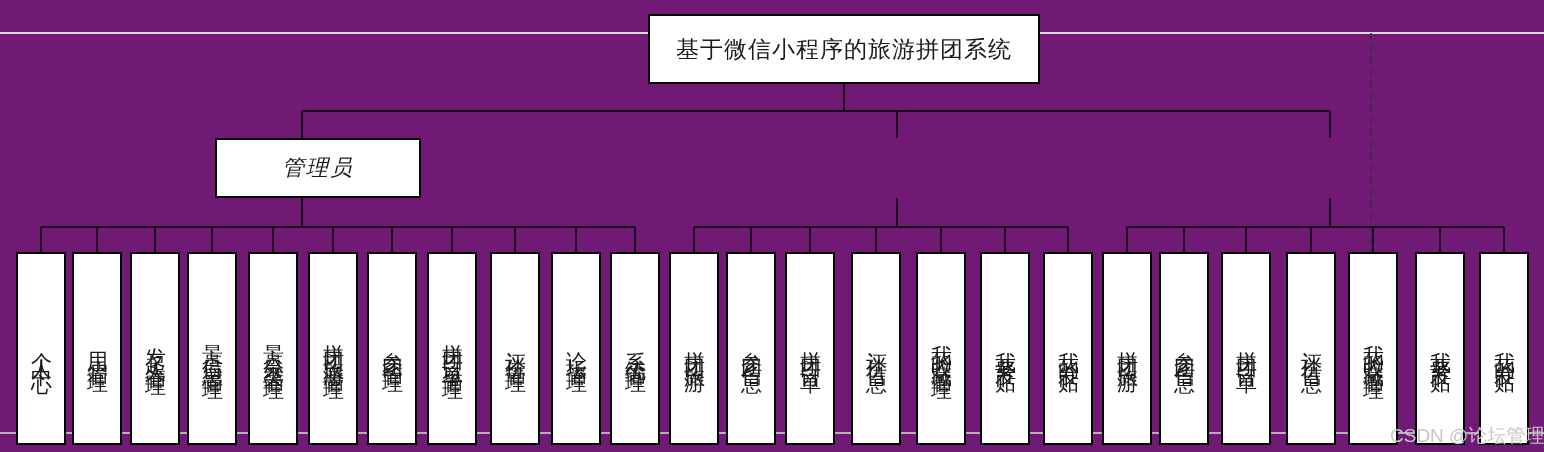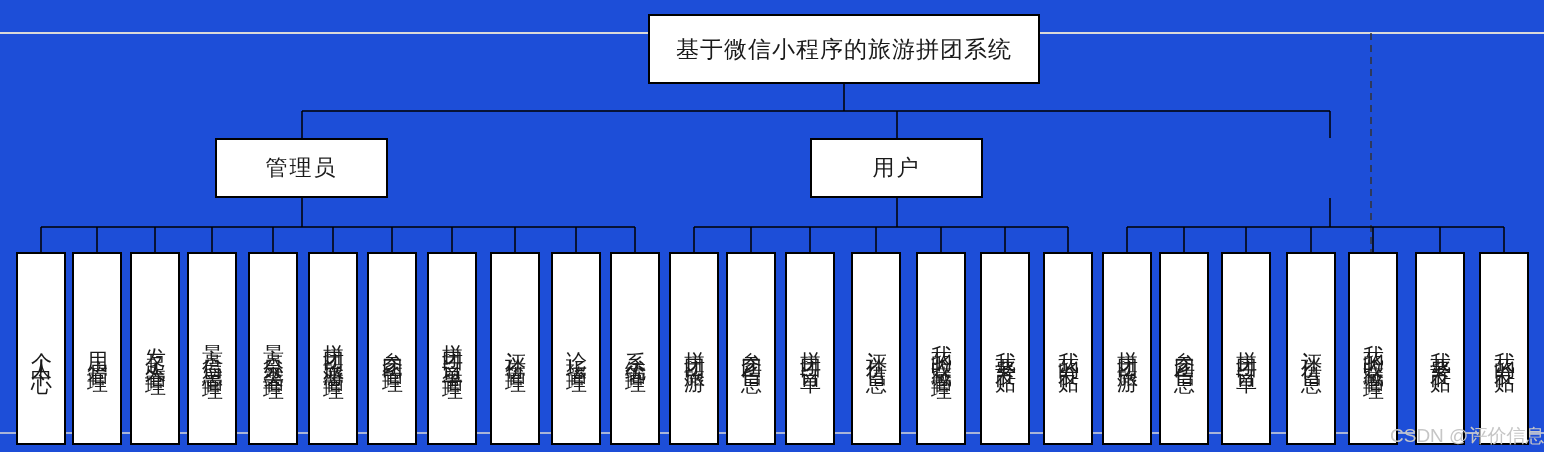--- a/index.html
+++ b/index.html
@@ -1,19 +1,19 @@
 <!DOCTYPE html>
 <html><head>
 <meta charset="utf-8">
 <style>
   html,body{margin:0;padding:0;background:#fff;}
   .canvas{
     position:relative;
     width:1544px;height:452px;
-    background:#1d4ed8;
+    background:#701a75;
     font-family:"Liberation Serif","DejaVu Serif",serif;
     overflow:hidden;
   }
   .connectors{
     position:absolute;left:0;top:0;z-index:1;
   }
   .box{
     position:absolute;
     box-sizing:border-box;
     background:#ffffff;
@@ -22,22 +22,22 @@
     align-items:center;
     justify-content:center;
     z-index:2;
     color:#1a1a1a;
   }
   .root{
     left:648px;top:14px;width:392px;height:70px;
     font-size:23px;letter-spacing:1px;
   }
   .lvl2{
-    top:138px;width:173px;height:60px;
-    font-size:22px;letter-spacing:2px;
+    top:138px;width:206px;height:60px;
+    font-size:22px;letter-spacing:2px;font-style:italic;
   }
   .leaf{
     top:252px;width:50px;height:193px;
   }
   .vtext{
     writing-mode:vertical-rl;
     text-orientation:upright;
     font-size:21px;
     letter-spacing:7px;
     line-height:1;
@@ -107,23 +107,20 @@
     </g>
   </svg>
 
   <div class="box root">
     <span>基于微信小程序的旅游拼团系统</span>
   </div>
 
   <div class="box lvl2" style="left:215px">
     <span>管理员</span>
   </div>
-  <div class="box lvl2" style="left:810px">
-    <span>用户</span>
-  </div>
 
   <div class="box leaf" style="left:16px">
       <span class="vtext">个人中心</span>
     </div>
   <div class="box leaf" style="left:72px">
       <span class="vtext">用户管理</span>
     </div>
   <div class="box leaf" style="left:130px">
       <span class="vtext">发起人管理</span>
     </div>
@@ -189,15 +186,15 @@
   <div class="box leaf" style="left:1348px">
       <span class="vtext">我的收藏管理</span>
     </div>
   <div class="box leaf" style="left:1415px">
       <span class="vtext">我要发贴</span>
     </div>
   <div class="box leaf" style="left:1479px">
       <span class="vtext">我的发贴</span>
     </div>
 
-  <div class="watermark">CSDN @评价信息</div>
+  <div class="watermark">CSDN @论坛管理</div>
 
 </div>
 
 </body></html>

